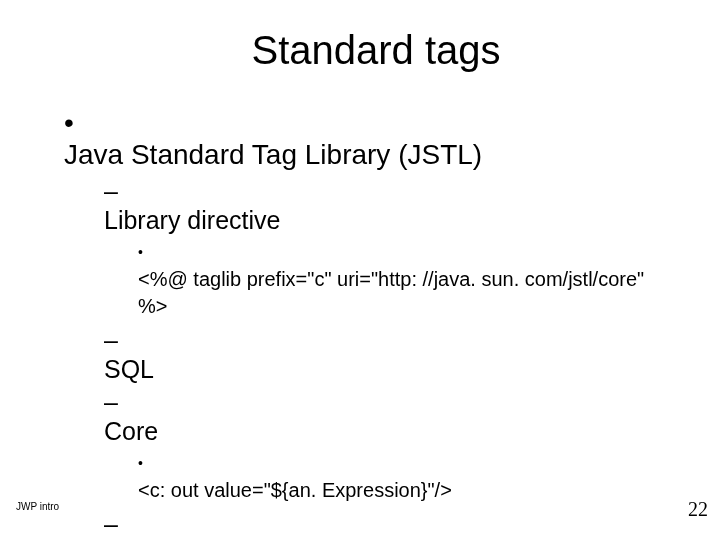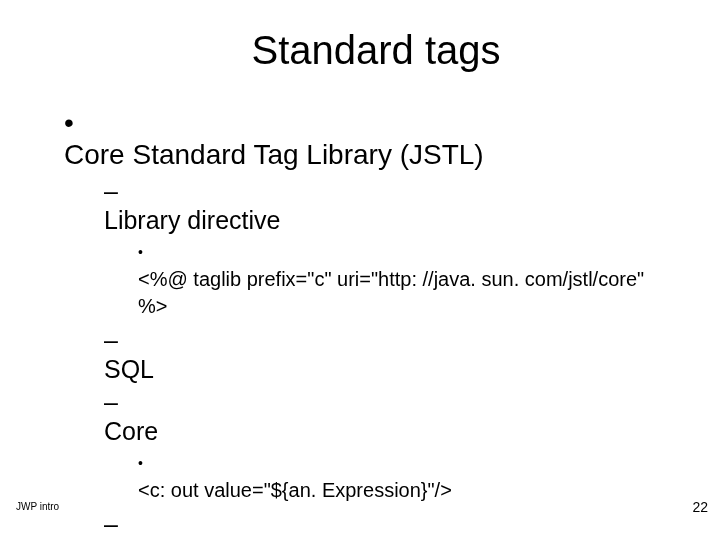--- a/index.html
+++ b/index.html
@@ -98,36 +98,37 @@
   }
   .footer-center {
     position: absolute;
     bottom: 20px;
     left: 0;
     width: 100%;
     font-size: 10px;
   }
   .footer-right {
     position: absolute;
-    bottom: 17px;
+    bottom: 11px;
     right: 28px;
-    font-size: 14px;
+    font-size: 20px;
+    font-family: Liberation Serif, serif;
   }
 </style>
 </head>
 <body>
 
 <div class="slide">
 
   <div class="title">Standard tags</div>
 
   <div class="body">
     <ul class="lvl1">
       <li>
-        <span class="txt">Core Standard Tag Library (JSTL)</span>
+        <span class="txt">Java Standard Tag Library (JSTL)</span>
         <ul class="lvl2">
           <li>
             <span class="txt">Library directive</span>
             <ul class="lvl3">
               <li>
                 <span class="txt">&lt;%@ taglib prefix="c" uri="http: //java. sun. com/jstl/core" %&gt;</span>
               </li>
             </ul>
           </li>
           <li>

